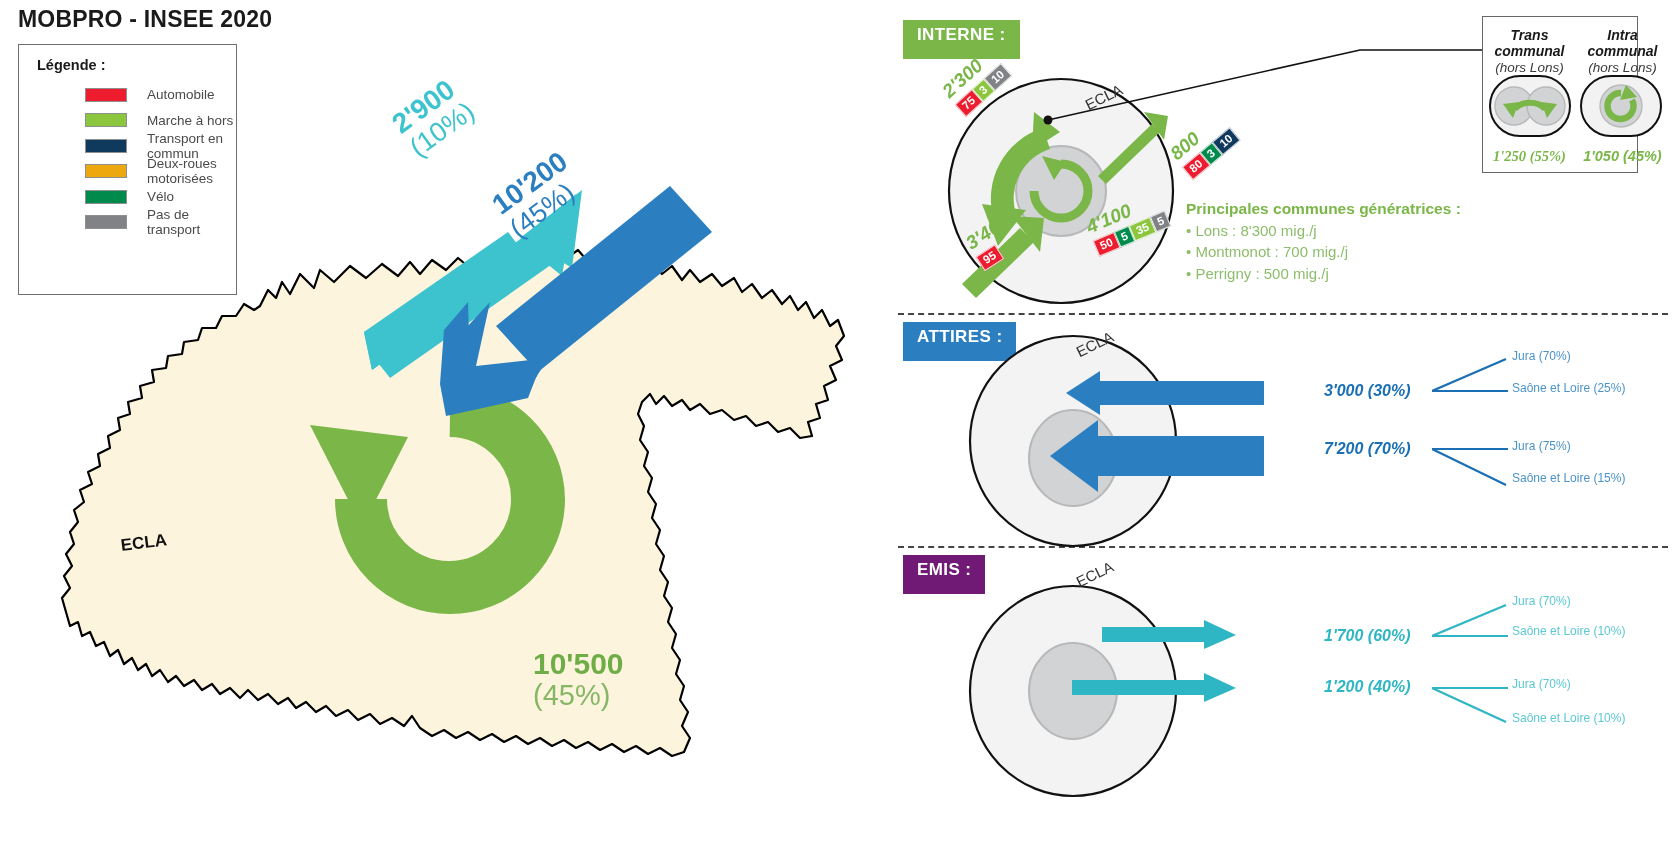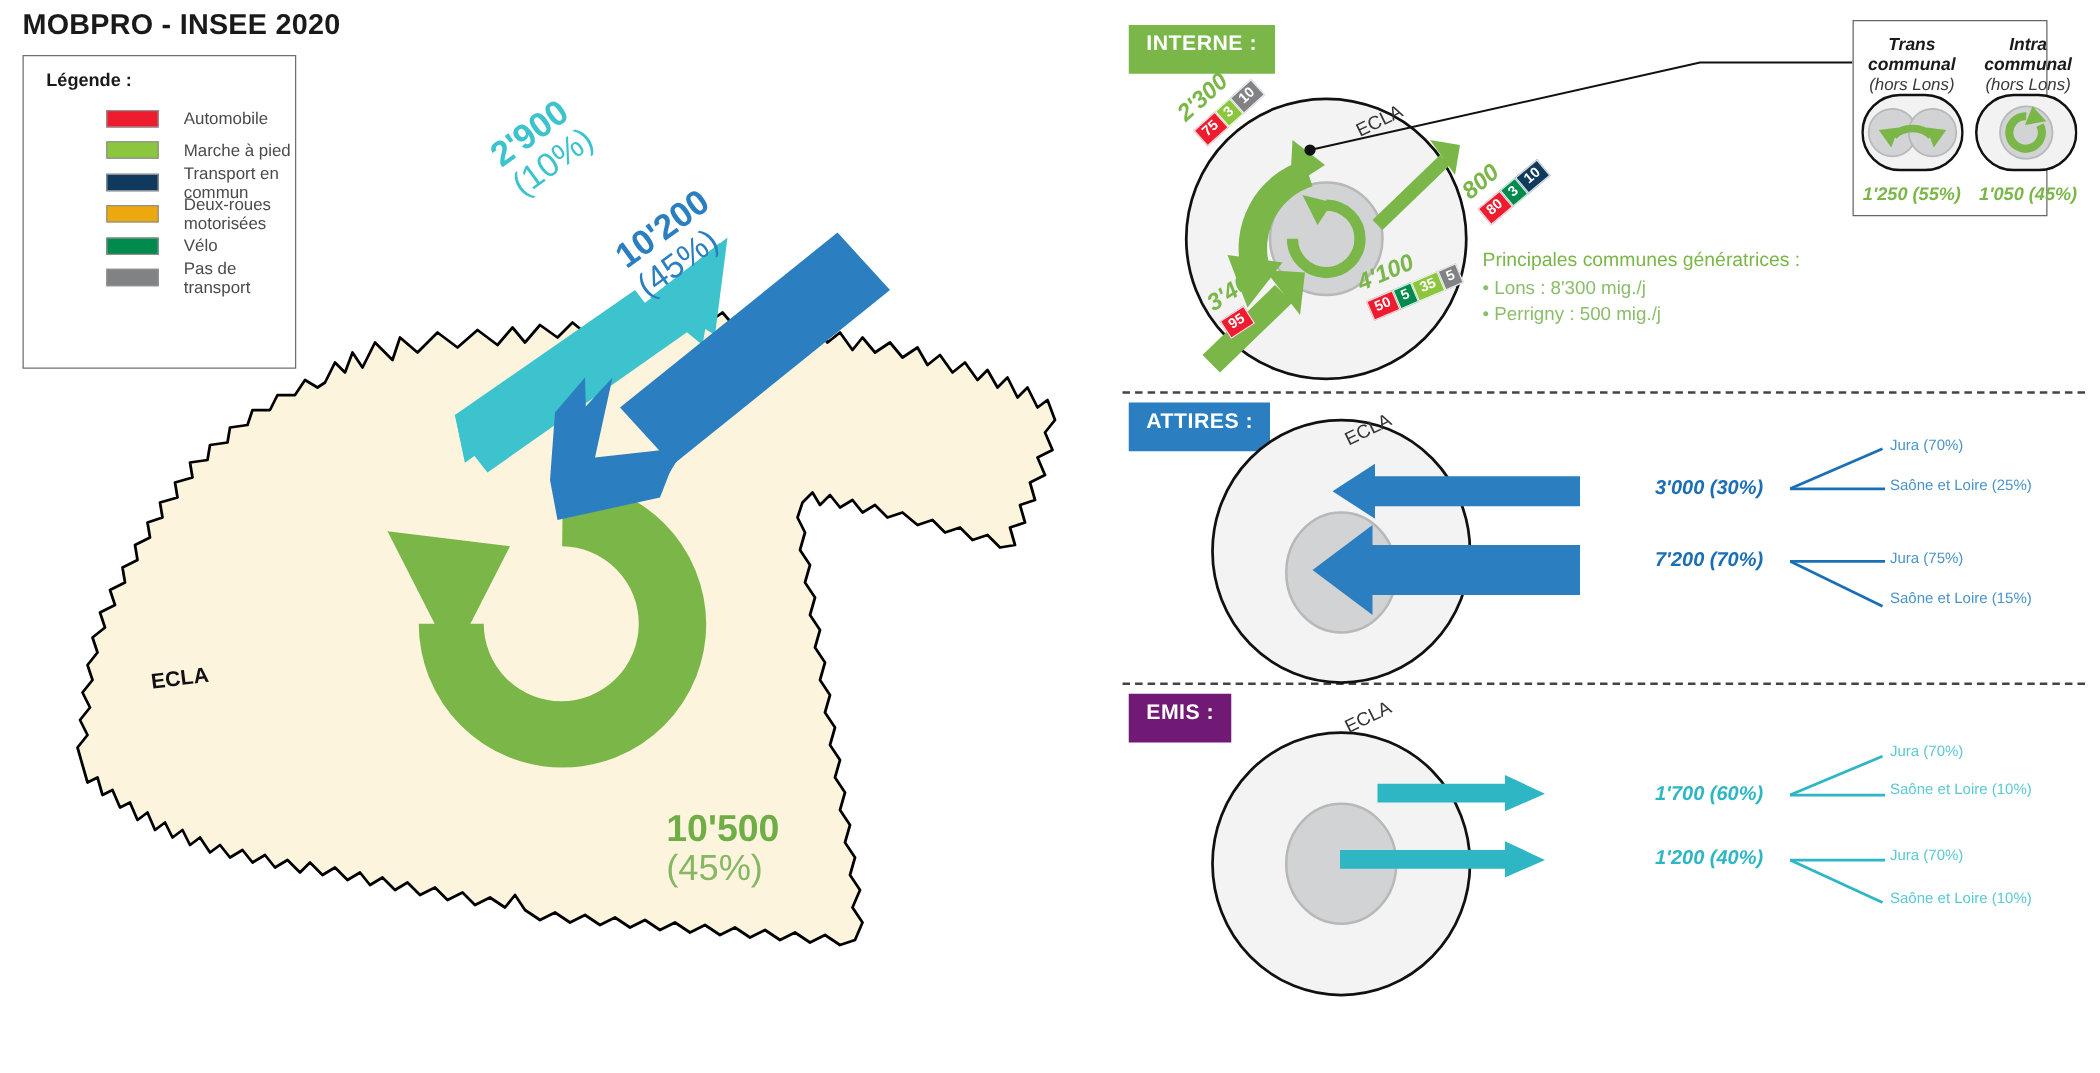--- a/index.html
+++ b/index.html
@@ -85,21 +85,21 @@
   }
   .co-col { position: absolute; top: 10px; width: 93px; text-align: center; }
   .co-col.left { left: 0; }
   .co-col.right { left: 93px; }
   .co-h { font-size: 14px; font-weight: bold; font-style: italic; color: #1a1a1a; }
   .co-sub { font-size: 13.5px; font-style: italic; color: #3a3a3a; margin-top: 1px; }
   .co-val { font-size: 14.5px; font-weight: bold; font-style: italic; color: #7ab648; margin-top: 5px; }
 
   
   .gen-block { position: absolute; left: 1186px; top: 200px; width: 340px; }
-  .gen-title { font-size: 15.5px; font-weight: normal; color: #7ab648; margin-bottom: 2px; }
+  .gen-title { font-size: 15.5px; font-weight: bold; color: #7ab648; margin-bottom: 2px; }
   .gen-item { font-size: 15px; color: #8cbd6b; line-height: 1.42; }
 
   
   .flow-val {
     position: absolute; font-size: 16px; font-weight: bold; font-style: italic;
     white-space: nowrap;
   }
   .flow-dest {
     position: absolute; font-size: 12px; white-space: nowrap;
   }
@@ -130,21 +130,21 @@
 
   <div class="legend-box">
     <div class="legend-title">Légende :</div>
     <div id="legend-rows">
         <div class="legend-row">
           <span class="legend-swatch" style="background: rgb(237, 28, 46);"></span>
           <span class="legend-label">Automobile</span>
         </div>
         <div class="legend-row">
           <span class="legend-swatch" style="background: rgb(140, 198, 63);"></span>
-          <span class="legend-label">Marche à pied</span>
+          <span class="legend-label">Marche à hors</span>
         </div>
         <div class="legend-row">
           <span class="legend-swatch" style="background: rgb(16, 58, 93);"></span>
           <span class="legend-label">Transport en commun</span>
         </div>
         <div class="legend-row">
           <span class="legend-swatch" style="background: rgb(237, 168, 16);"></span>
           <span class="legend-label">Deux-roues motorisées</span>
         </div>
         <div class="legend-row">
@@ -305,28 +305,29 @@
       <polygon points="68,31 52,29 58,45" fill="#7ab648"></polygon>
     </svg>
 
     <svg style="position:absolute; left:97px; top:56px;" width="82" height="66" viewBox="0 0 82 66">
       <rect x="1" y="3" width="80" height="60" rx="30" fill="#f2f2f2" stroke="#111" stroke-width="2"></rect>
       <circle cx="41" cy="33" r="21" fill="#d2d3d4" stroke="#b7b8b9" stroke-width="1.4"></circle>
       <path d="M 41,20 A 13,13 0 1 0 52,27" fill="none" stroke="#7ab648" stroke-width="6.5"></path>
       <polygon points="46,12 57,24 40,27" fill="#7ab648"></polygon>
     </svg>
 
-    <div class="co-val" style="position:absolute; left:0; top:126px; width:93px; text-align:center;">1'250 (55%)</div>
+    <div class="co-val" style="position:absolute; left:0; top:126px; width:93px; text-align:center;font-family:Liberation Serif, serif;">1'250 (55%)</div>
     <div class="co-val" style="position:absolute; left:93px; top:126px; width:93px; text-align:center;">1'050 (45%)</div>
   </div>
 
   <div class="gen-block">
     <div class="gen-title">Principales communes génératrices :</div>
     <div id="gen-items">
         <div class="gen-item">• Lons : 8'300 mig./j</div>
+        <div class="gen-item">• Montmonot : 700 mig./j</div>
         <div class="gen-item">• Perrigny : 500 mig./j</div>
       </div>
   </div>
 
   <svg style="position:absolute; left:968px; top:333px;" width="210" height="215" viewBox="0 0 210 215">
     <ellipse cx="105" cy="108" rx="103" ry="105" fill="#f3f3f3" stroke="#111" stroke-width="2.2"></ellipse>
     <ellipse cx="105" cy="125" rx="44" ry="48" fill="#d2d3d4" stroke="#b7b8b9" stroke-width="2"></ellipse>
   </svg>
   <div class="ecla-small" style="left:1077px; top:344px;">ECLA</div>
 

